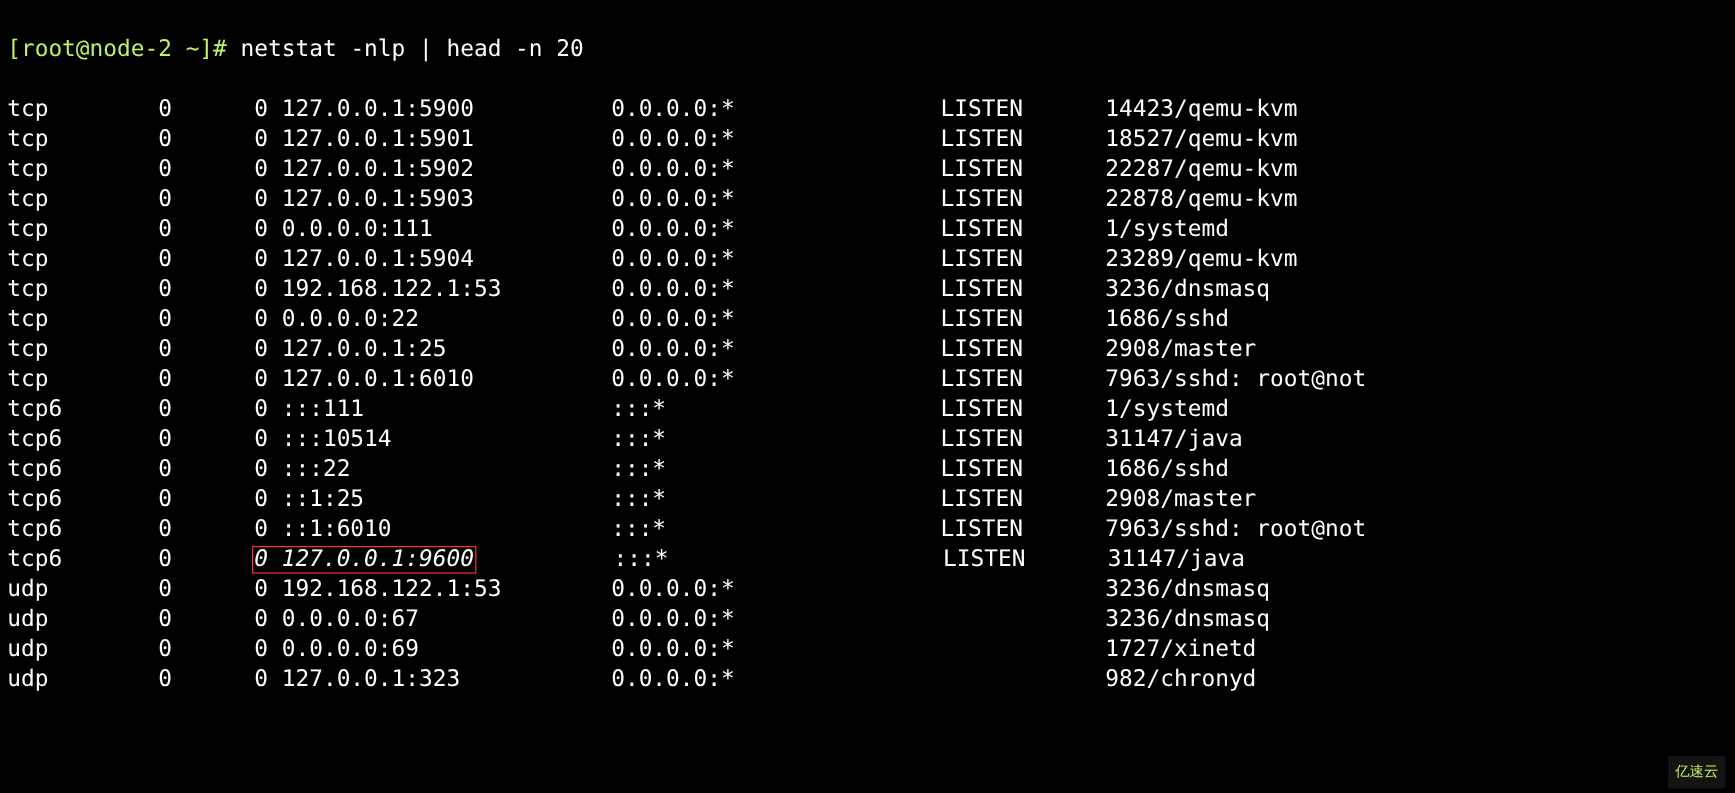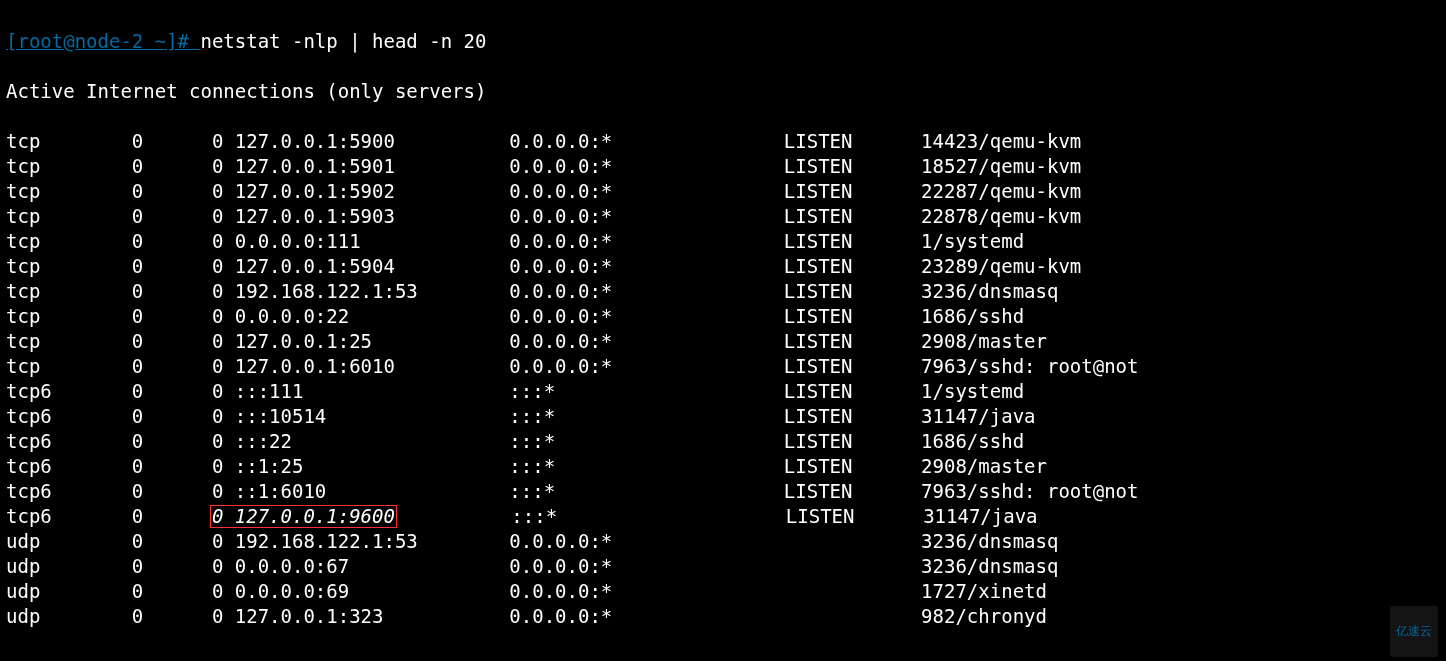--- a/index.html
+++ b/index.html
@@ -13,44 +13,43 @@
     width: 1446px;
     height: 661px;
     overflow: hidden;
     position: relative;
   }
   .terminal {
     white-space: pre;
     padding: 4px 6px 0 6px;
   }
   .line { display: block; min-height: 25px; }
-  .prompt .host { color: #0369a1; text-decoration: underline; }
+  .prompt .host { color: #bef264; }
   .highlight-box {
     border: 1.5px solid #ff3030;
     display: inline-block;
     padding: 0 1px;
     margin-left: -2px;
     line-height: 21px;
     font-style: italic;
   }
   .watermark {
     position: absolute;
     right: 8px;
     bottom: 4px;
     font-size: 12px;
-    color: #0369a1;
+    color: #bef264;
     background: rgba(255,255,255,0.08);
-    padding: 13px 6px;
+    padding: 1px 6px;
     border-radius: 2px;
     font-family: sans-serif;
   }
 </style>
 </head>
 <body>
 
 <div class="terminal">
 <span class="line prompt"><span class="host">[root@node-2 ~]# </span><span>netstat -nlp | head -n 20</span></span>
-<span class="line">Active Internet connections (only servers)</span>
 <div id="rows-container"><span class="line">tcp        0      0 127.0.0.1:5900          0.0.0.0:*               LISTEN      14423/qemu-kvm</span><span class="line">tcp        0      0 127.0.0.1:5901          0.0.0.0:*               LISTEN      18527/qemu-kvm</span><span class="line">tcp        0      0 127.0.0.1:5902          0.0.0.0:*               LISTEN      22287/qemu-kvm</span><span class="line">tcp        0      0 127.0.0.1:5903          0.0.0.0:*               LISTEN      22878/qemu-kvm</span><span class="line">tcp        0      0 0.0.0.0:111             0.0.0.0:*               LISTEN      1/systemd</span><span class="line">tcp        0      0 127.0.0.1:5904          0.0.0.0:*               LISTEN      23289/qemu-kvm</span><span class="line">tcp        0      0 192.168.122.1:53        0.0.0.0:*               LISTEN      3236/dnsmasq</span><span class="line">tcp        0      0 0.0.0.0:22              0.0.0.0:*               LISTEN      1686/sshd</span><span class="line">tcp        0      0 127.0.0.1:25            0.0.0.0:*               LISTEN      2908/master</span><span class="line">tcp        0      0 127.0.0.1:6010          0.0.0.0:*               LISTEN      7963/sshd: root@not</span><span class="line">tcp6       0      0 :::111                  :::*                    LISTEN      1/systemd</span><span class="line">tcp6       0      0 :::10514                :::*                    LISTEN      31147/java</span><span class="line">tcp6       0      0 :::22                   :::*                    LISTEN      1686/sshd</span><span class="line">tcp6       0      0 ::1:25                  :::*                    LISTEN      2908/master</span><span class="line">tcp6       0      0 ::1:6010                :::*                    LISTEN      7963/sshd: root@not</span><span class="line">tcp6       0      <span class="highlight-box">0 127.0.0.1:9600</span>          :::*                    LISTEN      31147/java</span><span class="line">udp        0      0 192.168.122.1:53        0.0.0.0:*                           3236/dnsmasq</span><span class="line">udp        0      0 0.0.0.0:67              0.0.0.0:*                           3236/dnsmasq</span><span class="line">udp        0      0 0.0.0.0:69              0.0.0.0:*                           1727/xinetd</span><span class="line">udp        0      0 127.0.0.1:323           0.0.0.0:*                           982/chronyd</span></div>
 
 </div>
 
 <div class="watermark">亿速云</div>
 
 </body></html>

